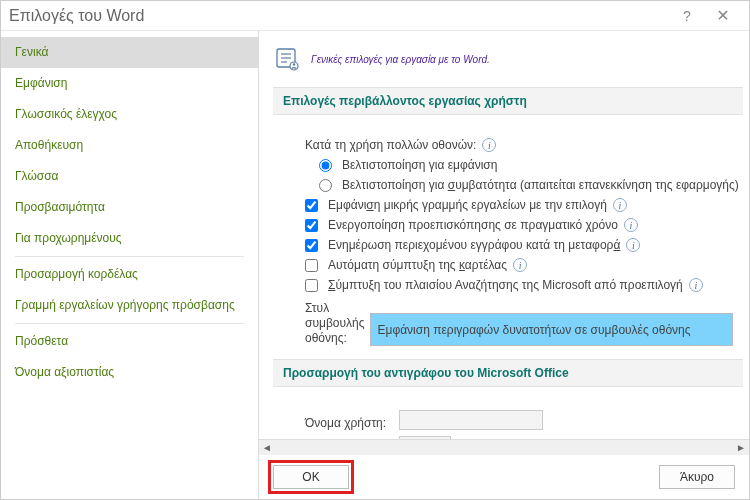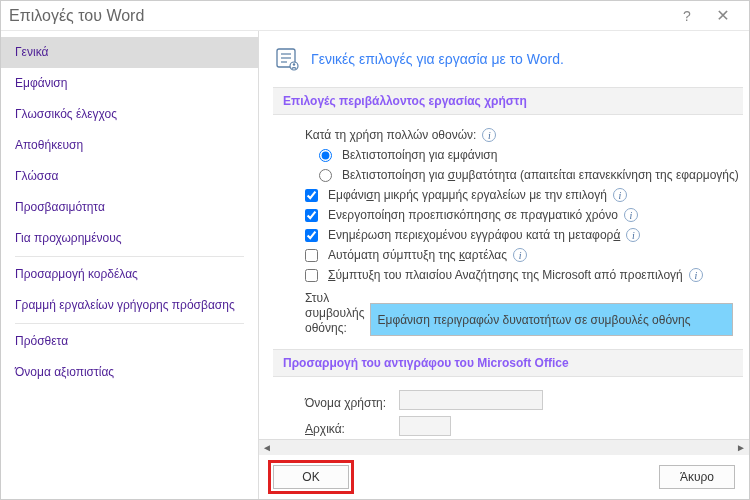--- a/index.html
+++ b/index.html
@@ -4,32 +4,32 @@
 <style>
   * { box-sizing: border-box; margin: 0; padding: 0; }
   body { font-family: "Segoe UI", Tahoma, sans-serif; font-size: 12px; color: #444; background: #fff; width: 750px; height: 500px; overflow: hidden; }
   .window { width: 750px; height: 500px; border: 1px solid #ccc; display: flex; flex-direction: column; }
   .titlebar { height: 30px; display: flex; align-items: center; padding: 0 8px; border-bottom: 1px solid #e8e8e8; color: #666; }
   .titlebar .title { flex: 1; font-size: 16px; }
   .titlebar .help { width: 36px; text-align: center; color: #888; font-size: 14px; cursor: default; }
   .titlebar .close { width: 36px; text-align: center; color: #888; font-size: 16px; cursor: default; }
   .body { flex: 1; display: flex; overflow: hidden; }
   .sidebar { width: 258px; border-right: 1px solid #ddd; padding: 6px 0; background: #fff; }
-  .sidebar-item { padding: 8px 14px; color: #4c1d95; cursor: default; border-bottom: 1px solid transparent; }
+  .sidebar-item { padding: 8px 14px; color: #4d7c0f; cursor: default; border-bottom: 1px solid transparent; }
   .sidebar-item.selected { background: #dcdcdc; }
   .sidebar-sep { height: 1px; background: #e5e5e5; margin: 2px 14px; }
   .main { flex: 1; display: flex; flex-direction: column; overflow: hidden; position: relative; }
   .main-scroll { flex: 1; overflow-y: auto; overflow-x: hidden; padding: 14px 0 0 14px; }
   .main-scroll::-webkit-scrollbar { width: 16px; }
   .main-scroll::-webkit-scrollbar-track { background: #f0f0f0; }
   .main-scroll::-webkit-scrollbar-thumb { background: #c6c6c6; }
   .header-row { display: flex; align-items: center; gap: 10px; padding-bottom: 14px; }
   .header-icon svg { display: block; }
-  .header-text { font-size: 14px; color: #3b82f6; }
-  .section-title { background: #f3f3f3; border-top: 1px solid #e2e2e2; border-bottom: 1px solid #e2e2e2; padding: 6px 10px; font-weight: 600; color: #8b5cf6; margin-bottom: 10px; margin-right: 6px;}
+  .header-text { font-size: 10px; color: #4c1d95; font-style: italic; }
+  .section-title { background: #f3f3f3; border-top: 1px solid #e2e2e2; border-bottom: 1px solid #e2e2e2; padding: 6px 10px; font-weight: 600; color: #0f766e; margin-bottom: 20px; margin-right: 6px;}
   .group { padding: 0 10px 10px 10px; }
   .row { display: flex; align-items: flex-end; gap: 6px; padding: 3px 0; white-space: nowrap; }
   .row.indent { padding-left: 22px; }
   .row.indent2 { padding-left: 36px; }
   .info-icon { display: inline-flex; width: 14px; height: 14px; border: 1px solid #8aa7c9; border-radius: 50%; color: #4a6fa0; font-size: 10px; align-items: center; justify-content: center; font-style: italic; font-family: Georgia, serif; }
   input[type=radio], input[type=checkbox] { margin-right: 4px; }
   .label-col { width: 88px; display: inline-block; }
   .text-input { height: 20px; border: 1px solid #ccc; padding: 1px 4px; font-size: 12px; }
   .name-input { width: 144px; background: #f4f4f4; }
   .init-input { width: 52px; background: #f4f4f4; }

